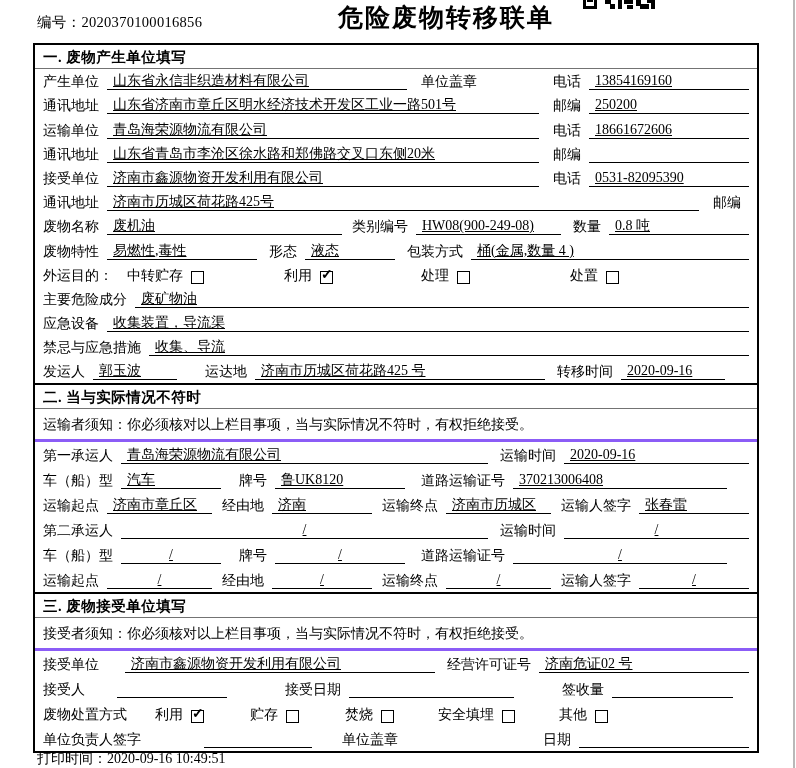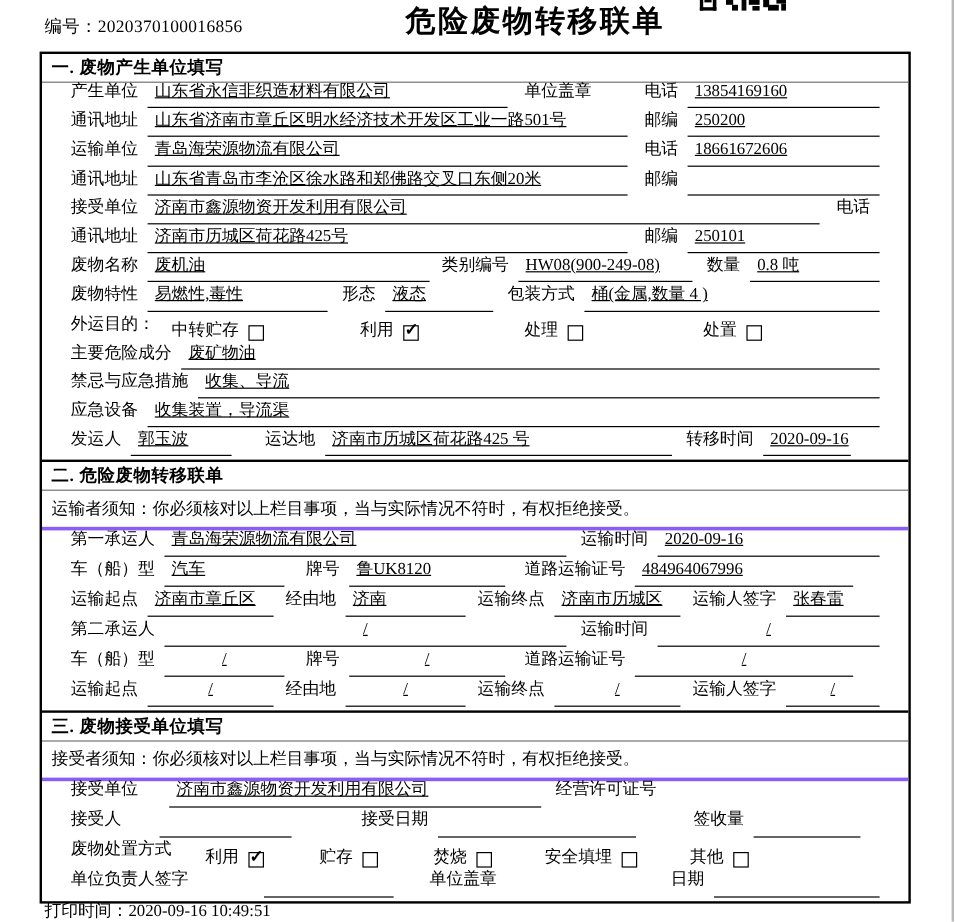--- a/index.html
+++ b/index.html
@@ -11,21 +11,21 @@
   .page{position:relative;width:796px;height:768px;background:#fff;}
   .right-edge{position:absolute;top:0;right:1px;width:2px;height:768px;background:#b9b9b9;}
   .serial{position:absolute;left:37px;top:13px;font-size:14.5px;white-space:nowrap;letter-spacing:.3px;}
   .title{position:absolute;left:96px;right:0;top:1px;margin:0;text-align:center;
          font-size:25px;font-weight:bold;letter-spacing:2px;white-space:nowrap;}
   .qr{position:absolute;right:141px;top:0;}
   .form{position:absolute;left:33px;top:43px;width:722px;border:2px solid #000;background:#fff;}
   .sec-head{font-weight:bold;font-size:14.5px;line-height:16px;padding:4px 8px 3px;border-bottom:1px solid #737373;letter-spacing:.5px;}
   .bt{border-top:2px solid #000;}
   .notice{padding:8px 8px 6px;line-height:16px;border-bottom:3px solid #8b5cf6;white-space:nowrap;}
-  .row{display:flex;padding:0 24px 3px;box-sizing:border-box;white-space:nowrap;}
+  .row{display:flex;align-items:flex-end;padding:0 8px 3px;box-sizing:border-box;white-space:nowrap;}
   .r24{height:24.2px;}
   .r25{height:25px;}
   .lbl{white-space:nowrap;line-height:16px;}
   .row > .lbl:first-child{margin-right:8px;}
   .ul{border-bottom:1px solid #000;line-height:16px;min-height:16px;padding:0 2px 0 6px;
       white-space:nowrap;overflow:hidden;box-sizing:border-box;text-decoration:underline;}
   .grow{flex:1 1 auto;}
   .ctr{text-align:center;padding-left:2px;}
   .spacer{flex:1 1 auto;}
   .opt{display:inline-flex;align-items:flex-end;}
@@ -87,27 +87,27 @@
       <span class="lbl">通讯地址</span>
       <span class="ul grow">山东省青岛市李沧区徐水路和郑佛路交叉口东侧20米</span>
       <span class="lbl" style="margin-left:14px;margin-right:8px">邮编</span>
       <span class="ul" style="width:160px"></span>
     </div>
 
     <div class="row r24">
       <span class="lbl">接受单位</span>
       <span class="ul grow">济南市鑫源物资开发利用有限公司</span>
       <span class="lbl" style="margin-left:14px;margin-right:8px">电话</span>
+      <span class="ul" style="width:160px">0531-82095390</span>
     </div>
 
     <div class="row r24">
       <span class="lbl">通讯地址</span>
       <span class="ul grow">济南市历城区荷花路425号</span>
       <span class="lbl" style="margin-left:14px;margin-right:8px">邮编</span>
-      <span class="ul" style="width:160px">250101</span>
     </div>
 
     <div class="row r24">
       <span class="lbl">废物名称</span>
       <span class="ul" style="width:235px">废机油</span>
       <span class="lbl" style="margin-left:10px;margin-right:8px">类别编号</span>
       <span class="ul" style="width:145px">HW08(900-249-08)</span>
       <span class="lbl" style="margin-left:12px;margin-right:8px">数量</span>
       <span class="ul grow">0.8 吨</span>
     </div>
@@ -140,55 +140,55 @@
         <span class="cb" data-checked="false"></span>
       </span>
     </div>
 
     <div class="row r24">
       <span class="lbl">主要危险成分</span>
       <span class="ul grow">废矿物油</span>
     </div>
 
     <div class="row r24">
+      <span class="lbl">应急设备</span>
+      <span class="ul grow">收集装置，导流渠</span>
+    </div>
+
+    <div class="row r24">
       <span class="lbl">禁忌与应急措施</span>
       <span class="ul grow">收集、导流</span>
-    </div>
-
-    <div class="row r24">
-      <span class="lbl">应急设备</span>
-      <span class="ul grow">收集装置，导流渠</span>
     </div>
 
     <div class="row r24">
       <span class="lbl">发运人</span>
       <span class="ul" style="width:84px">郭玉波</span>
       <span class="lbl" style="margin-left:28px;margin-right:8px">运达地</span>
       <span class="ul" style="width:290px">济南市历城区荷花路425 号</span>
       <span class="lbl" style="margin-left:12px;margin-right:8px">转移时间</span>
       <span class="ul grow" style="margin-right:24px">2020-09-16</span>
     </div>
 
-    <div class="sec-head bt">二. 危险废物转移联单</div>
+    <div class="sec-head bt">二. 当与实际情况不符时</div>
     <div class="notice">运输者须知：你必须核对以上栏目事项，当与实际情况不符时，有权拒绝接受。</div>
 
     <div class="row r25">
       <span class="lbl">第一承运人</span>
       <span class="ul grow">青岛海荣源物流有限公司</span>
       <span class="lbl" style="margin-left:12px;margin-right:8px">运输时间</span>
       <span class="ul" style="width:185px">2020-09-16</span>
     </div>
 
     <div class="row r25">
       <span class="lbl">车（船）型</span>
       <span class="ul" style="width:100px">汽车</span>
       <span class="lbl" style="margin-left:18px;margin-right:8px">牌号</span>
       <span class="ul" style="width:130px">鲁UK8120</span>
       <span class="lbl" style="margin-left:16px;margin-right:8px">道路运输证号</span>
-      <span class="ul grow" style="margin-right:22px">484964067996</span>
+      <span class="ul grow" style="margin-right:22px">370213006408</span>
     </div>
 
     <div class="row r25">
       <span class="lbl">运输起点</span>
       <span class="ul" style="width:105px">济南市章丘区</span>
       <span class="lbl" style="margin-left:10px;margin-right:8px">经由地</span>
       <span class="ul" style="width:100px">济南</span>
       <span class="lbl" style="margin-left:10px;margin-right:8px">运输终点</span>
       <span class="ul" style="width:105px">济南市历城区</span>
       <span class="lbl" style="margin-left:10px;margin-right:8px">运输人签字</span>
@@ -222,20 +222,21 @@
       <span class="ul grow ctr">/</span>
     </div>
 
     <div class="sec-head bt">三. 废物接受单位填写</div>
     <div class="notice">接受者须知：你必须核对以上栏目事项，当与实际情况不符时，有权拒绝接受。</div>
 
     <div class="row r25">
       <span class="lbl">接受单位</span>
       <span class="ul" style="width:310px;margin-left:18px">济南市鑫源物资开发利用有限公司</span>
       <span class="lbl" style="margin-left:12px;margin-right:8px">经营许可证号</span>
+      <span class="ul grow">济南危证02 号</span>
     </div>
 
     <div class="row r25">
       <span class="lbl">接受人</span>
       <span class="ul" style="width:110px;margin-left:24px"></span>
       <span class="lbl" style="margin-left:58px;margin-right:8px">接受日期</span>
       <span class="ul" style="width:165px"></span>
       <span class="lbl" style="margin-left:48px;margin-right:8px">签收量</span>
       <span class="ul grow" style="margin-right:16px"></span>
     </div>

